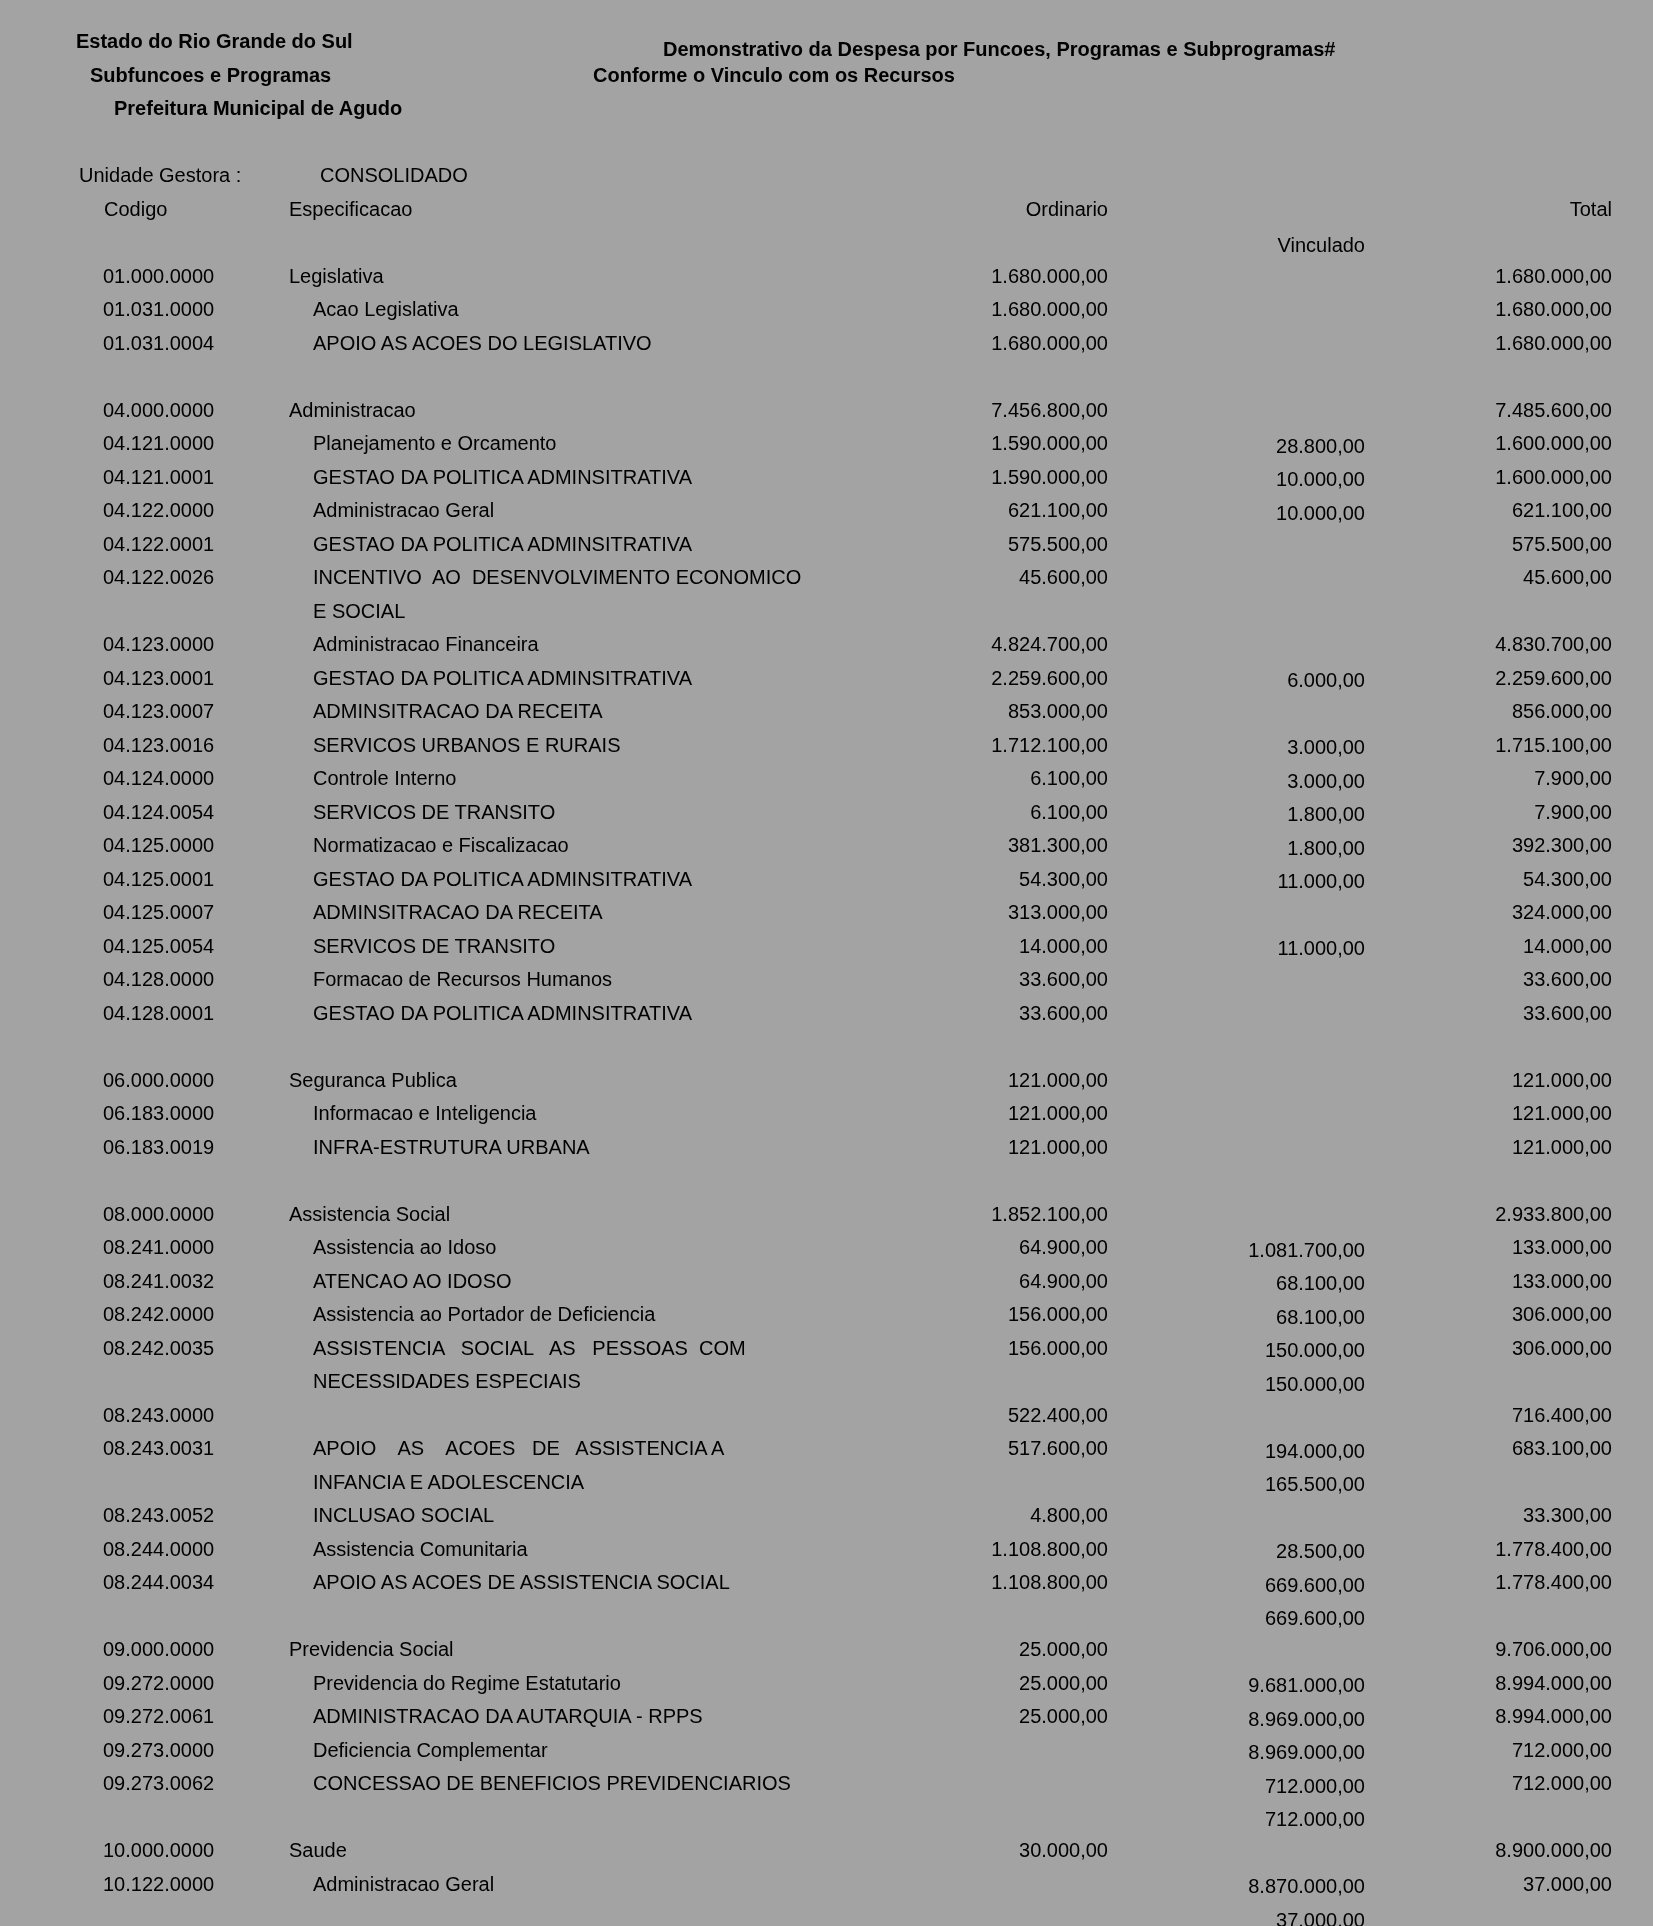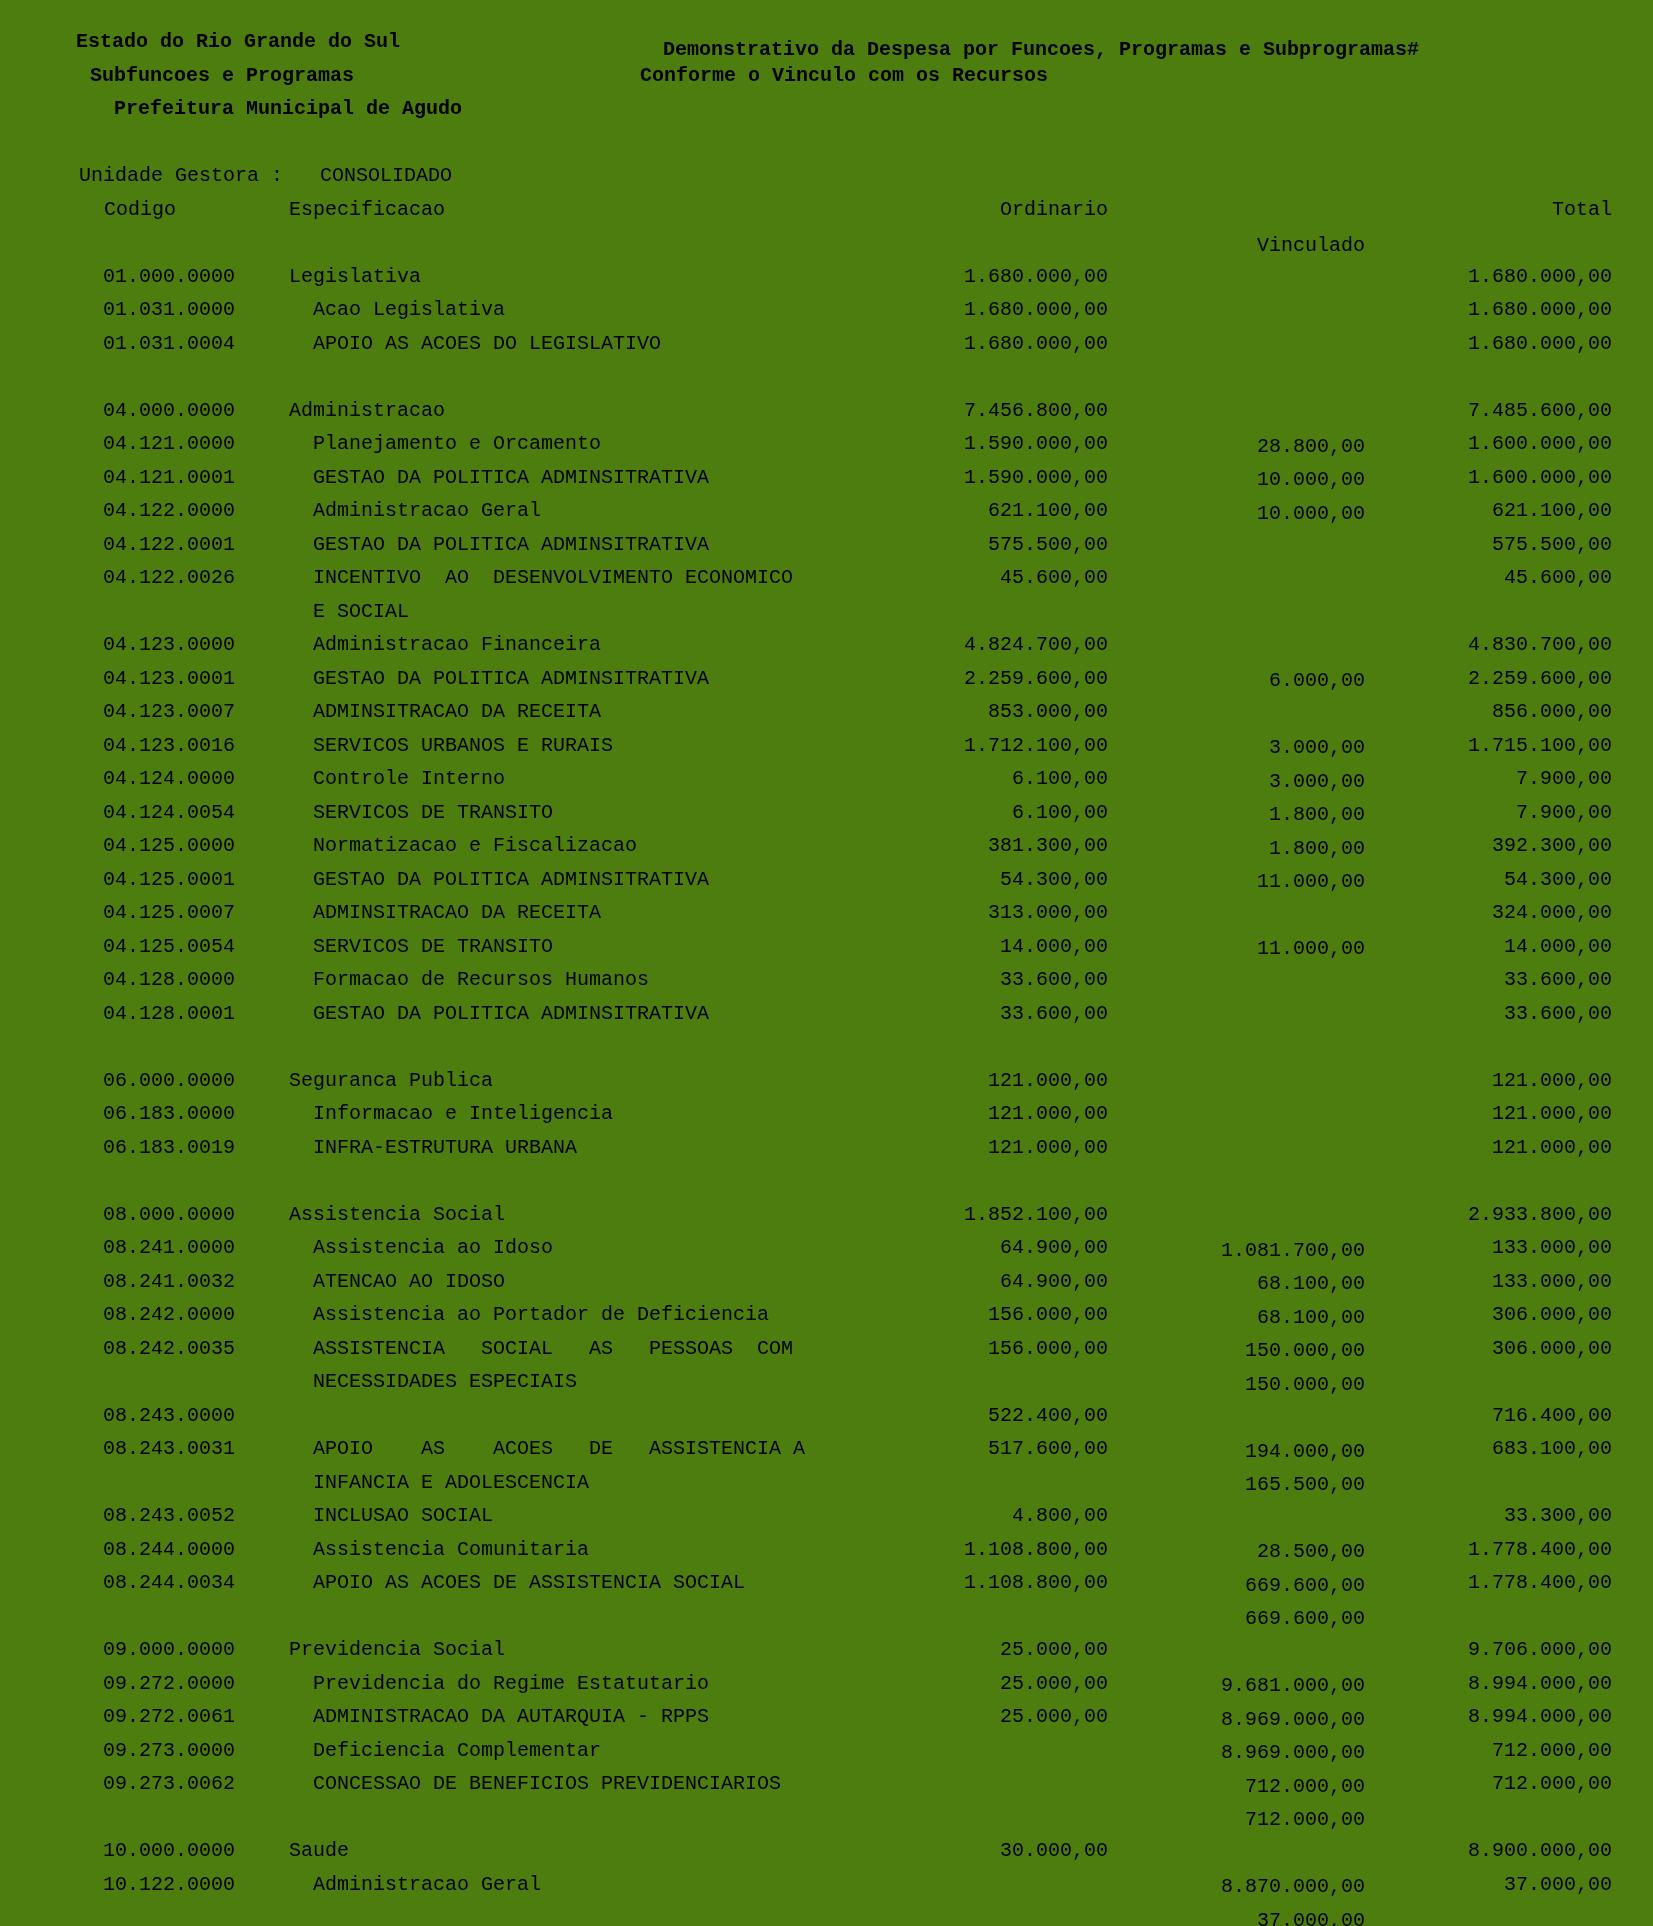--- a/index.html
+++ b/index.html
@@ -11,42 +11,42 @@
     width: 1653px;
     height: 1926px;
     overflow: hidden;
   }
   .page {
     position: relative;
     width: 1653px;
     height: 1926px;
     box-sizing: border-box;
     padding-top: 25px;
-    font-family: Liberation Mono, monospace;
+    font-family: Liberation Sans, sans-serif;
     font-size: 20px;
     color: #000000;
-    background: #4d7c0f;
+    background: #a3a3a3;
   }
   .line {
     position: relative;
     height: 33.5px;
   }
   .line > span {
     position: absolute;
     top: 0;
     line-height: 33.5px;
     white-space: pre;
   }
   .bold { font-weight: bold; }
 
   
   .x-org1   { left: 76px; }
   .x-title1 { left: 663px; margin-top: 8px; }
   .x-org2   { left: 90px; }
-  .x-title2 { left: 593px; margin-left: 47px; }
+  .x-title2 { left: 593px; }
   .x-org3   { left: 90px; margin-left: 24px; }
   .x-unit-label { left: 79px; }
   .x-unit-value { left: 320px; text-align: center; }
 
   
   .c-code { left: 103px; }
   .c-spec.lvl1 { left: 289px; }
   .c-spec.lvl2 { left: 313px; }
   .c-ord   { right: 545px; }
   .c-vinc  { right: 288px; margin-top: 36px; }

